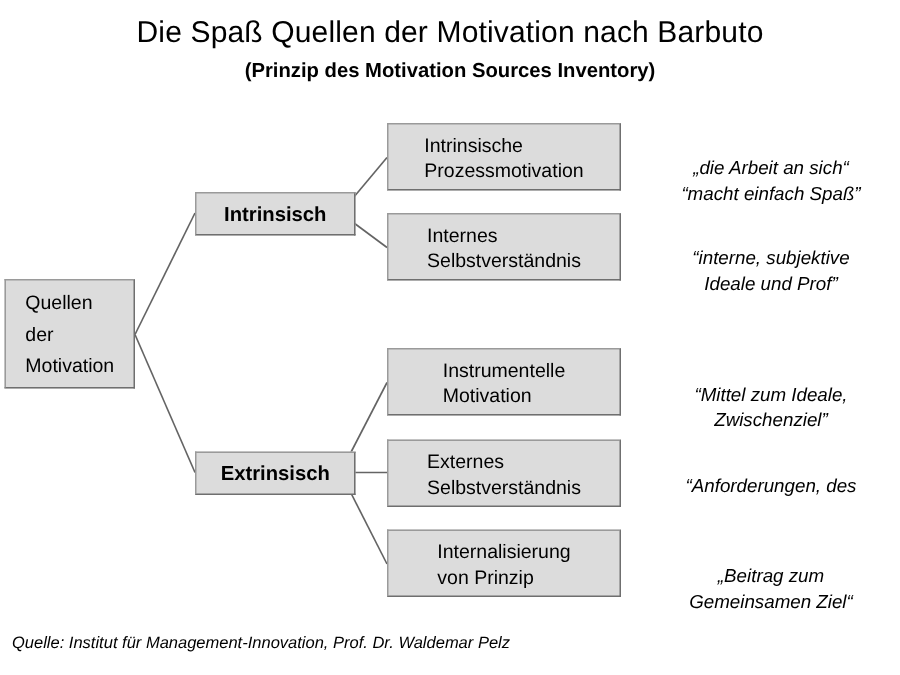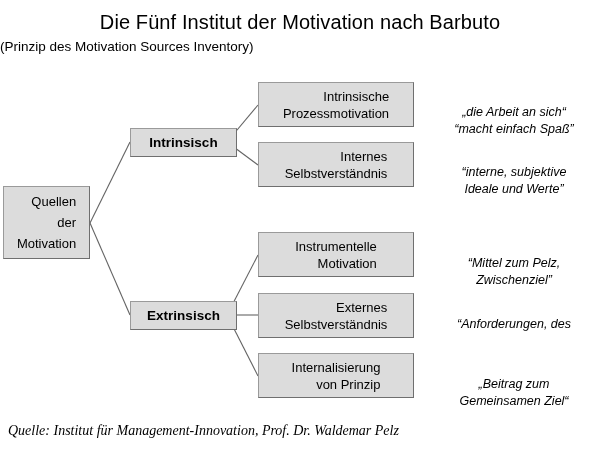--- a/index.html
+++ b/index.html
@@ -31,22 +31,23 @@
     font-size: 20px;
     font-weight: 400;
     letter-spacing: 0.1px;
     white-space: nowrap;
   }
   .subtitle {
     position: absolute;
     left: 0;
     top: 39px;
     width: 600px;
+    text-align: center;
     font-size: 13.5px;
-    font-weight: 400;
+    font-weight: 700;
     white-space: nowrap;
   }
 
   
   .wires {
     position: absolute;
     left: 0;
     top: 0;
     width: 600px;
     height: 450px;
@@ -60,21 +61,21 @@
   .node {
     position: absolute;
     box-sizing: border-box;
     background: #dcdcdc;
     border: 1px solid #9a9a9a;
     border-right-color: #6f6f6f;
     border-bottom-color: #6f6f6f;
     display: flex;
     align-items: center;
     justify-content: center;
-    text-align: right;
+    text-align: left;
     font-size: 13px;
     line-height: 17px;
     color: #000;
   }
   .node .node-text { display: block; padding: 0 4px; }
 
   .node.root {
     left: 3px;  top: 186px;  width: 87px;  height: 73px;
     line-height: 21px;
   }
@@ -116,31 +117,30 @@
   .note.n2 { top: 236px; }
   .note.n3 { top: 297px; }
   .note.n4 { top: 357px; }
 
   
   .source {
     position: absolute;
     left: 8px;
     top: 423px;
     font-style: italic;
-    font-size: 14px;
+    font-size: 11px;
     white-space: nowrap;
-    font-family: Liberation Serif, serif;
   }
 </style>
 </head>
 <body>
 
 <div id="canvas">
 
-  <div class="title">Die Fünf Institut der Motivation nach Barbuto</div>
+  <div class="title">Die Spaß Quellen der Motivation nach Barbuto</div>
   <div class="subtitle">(Prinzip des Motivation Sources Inventory)</div>
 
   <svg class="wires" viewBox="0 0 600 450" width="600" height="450" aria-hidden="true">
     <line x1="90" y1="223" x2="130" y2="142"></line>
     <line x1="90" y1="223" x2="130" y2="315"></line>
 
     <line x1="227" y1="142" x2="258" y2="105"></line>
     <line x1="227" y1="142" x2="258" y2="165"></line>
 
     <line x1="227" y1="315" x2="258" y2="255"></line>
@@ -193,24 +193,24 @@
       <span>von Prinzip</span>
     </span>
   </div>
 
   <div class="note n0">
     <span>„die Arbeit an sich“</span><br>
     <span>“macht einfach Spaß”</span>
   </div>
   <div class="note n1">
     <span>“interne, subjektive</span><br>
-    <span>Ideale und Werte”</span>
+    <span>Ideale und Prof”</span>
   </div>
   <div class="note n2">
-    <span>“Mittel zum Pelz,</span><br>
+    <span>“Mittel zum Ideale,</span><br>
     <span>Zwischenziel”</span>
   </div>
   <div class="note n3">
     <span>“Anforderungen, des</span><br>
   </div>
   <div class="note n4">
     <span>„Beitrag zum</span><br>
     <span>Gemeinsamen Ziel“</span>
   </div>
 

